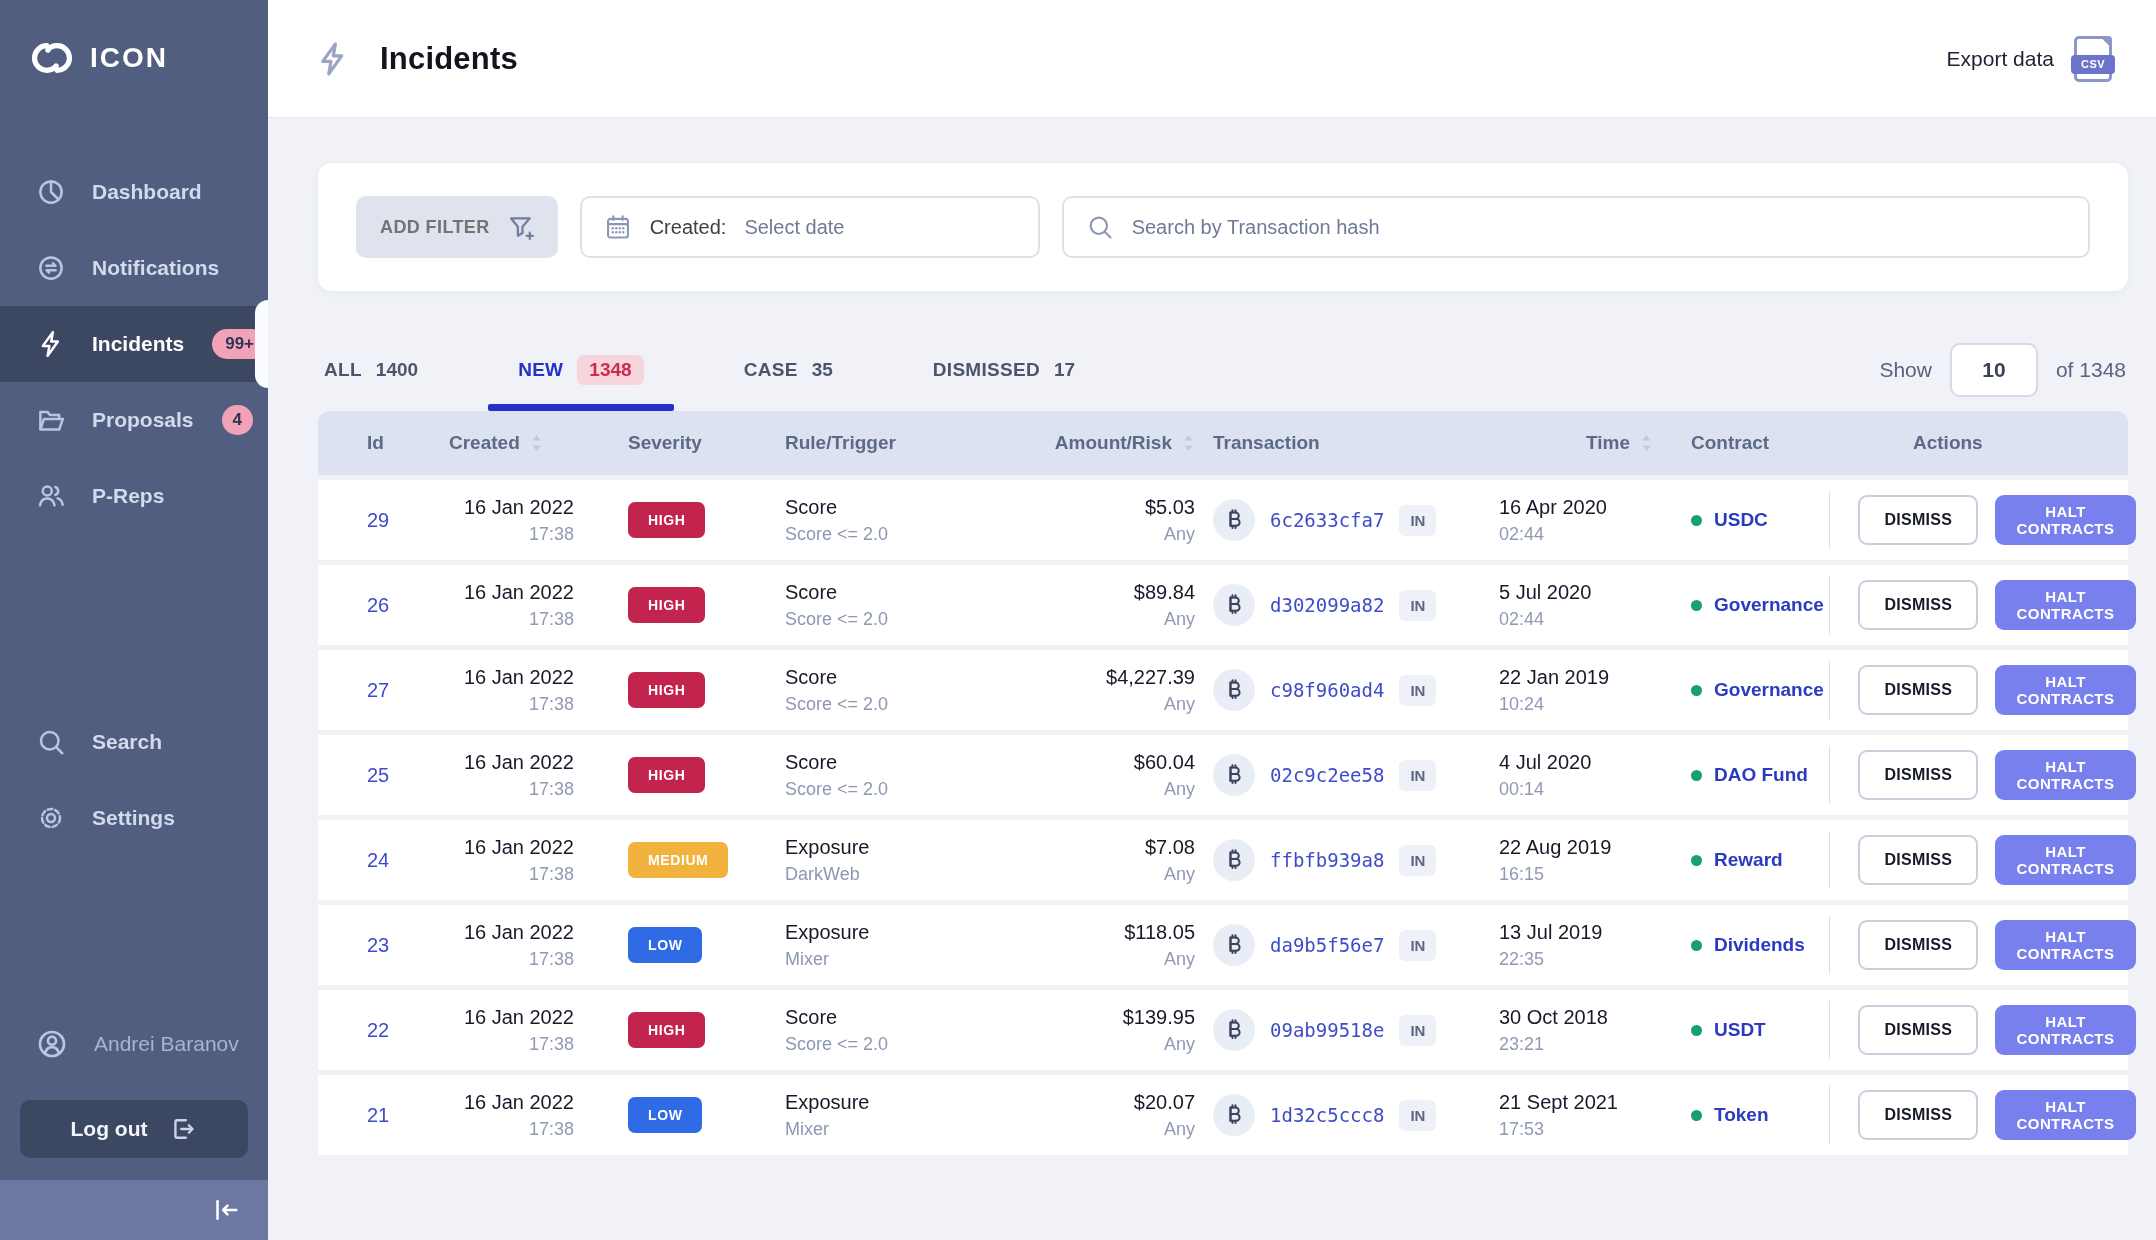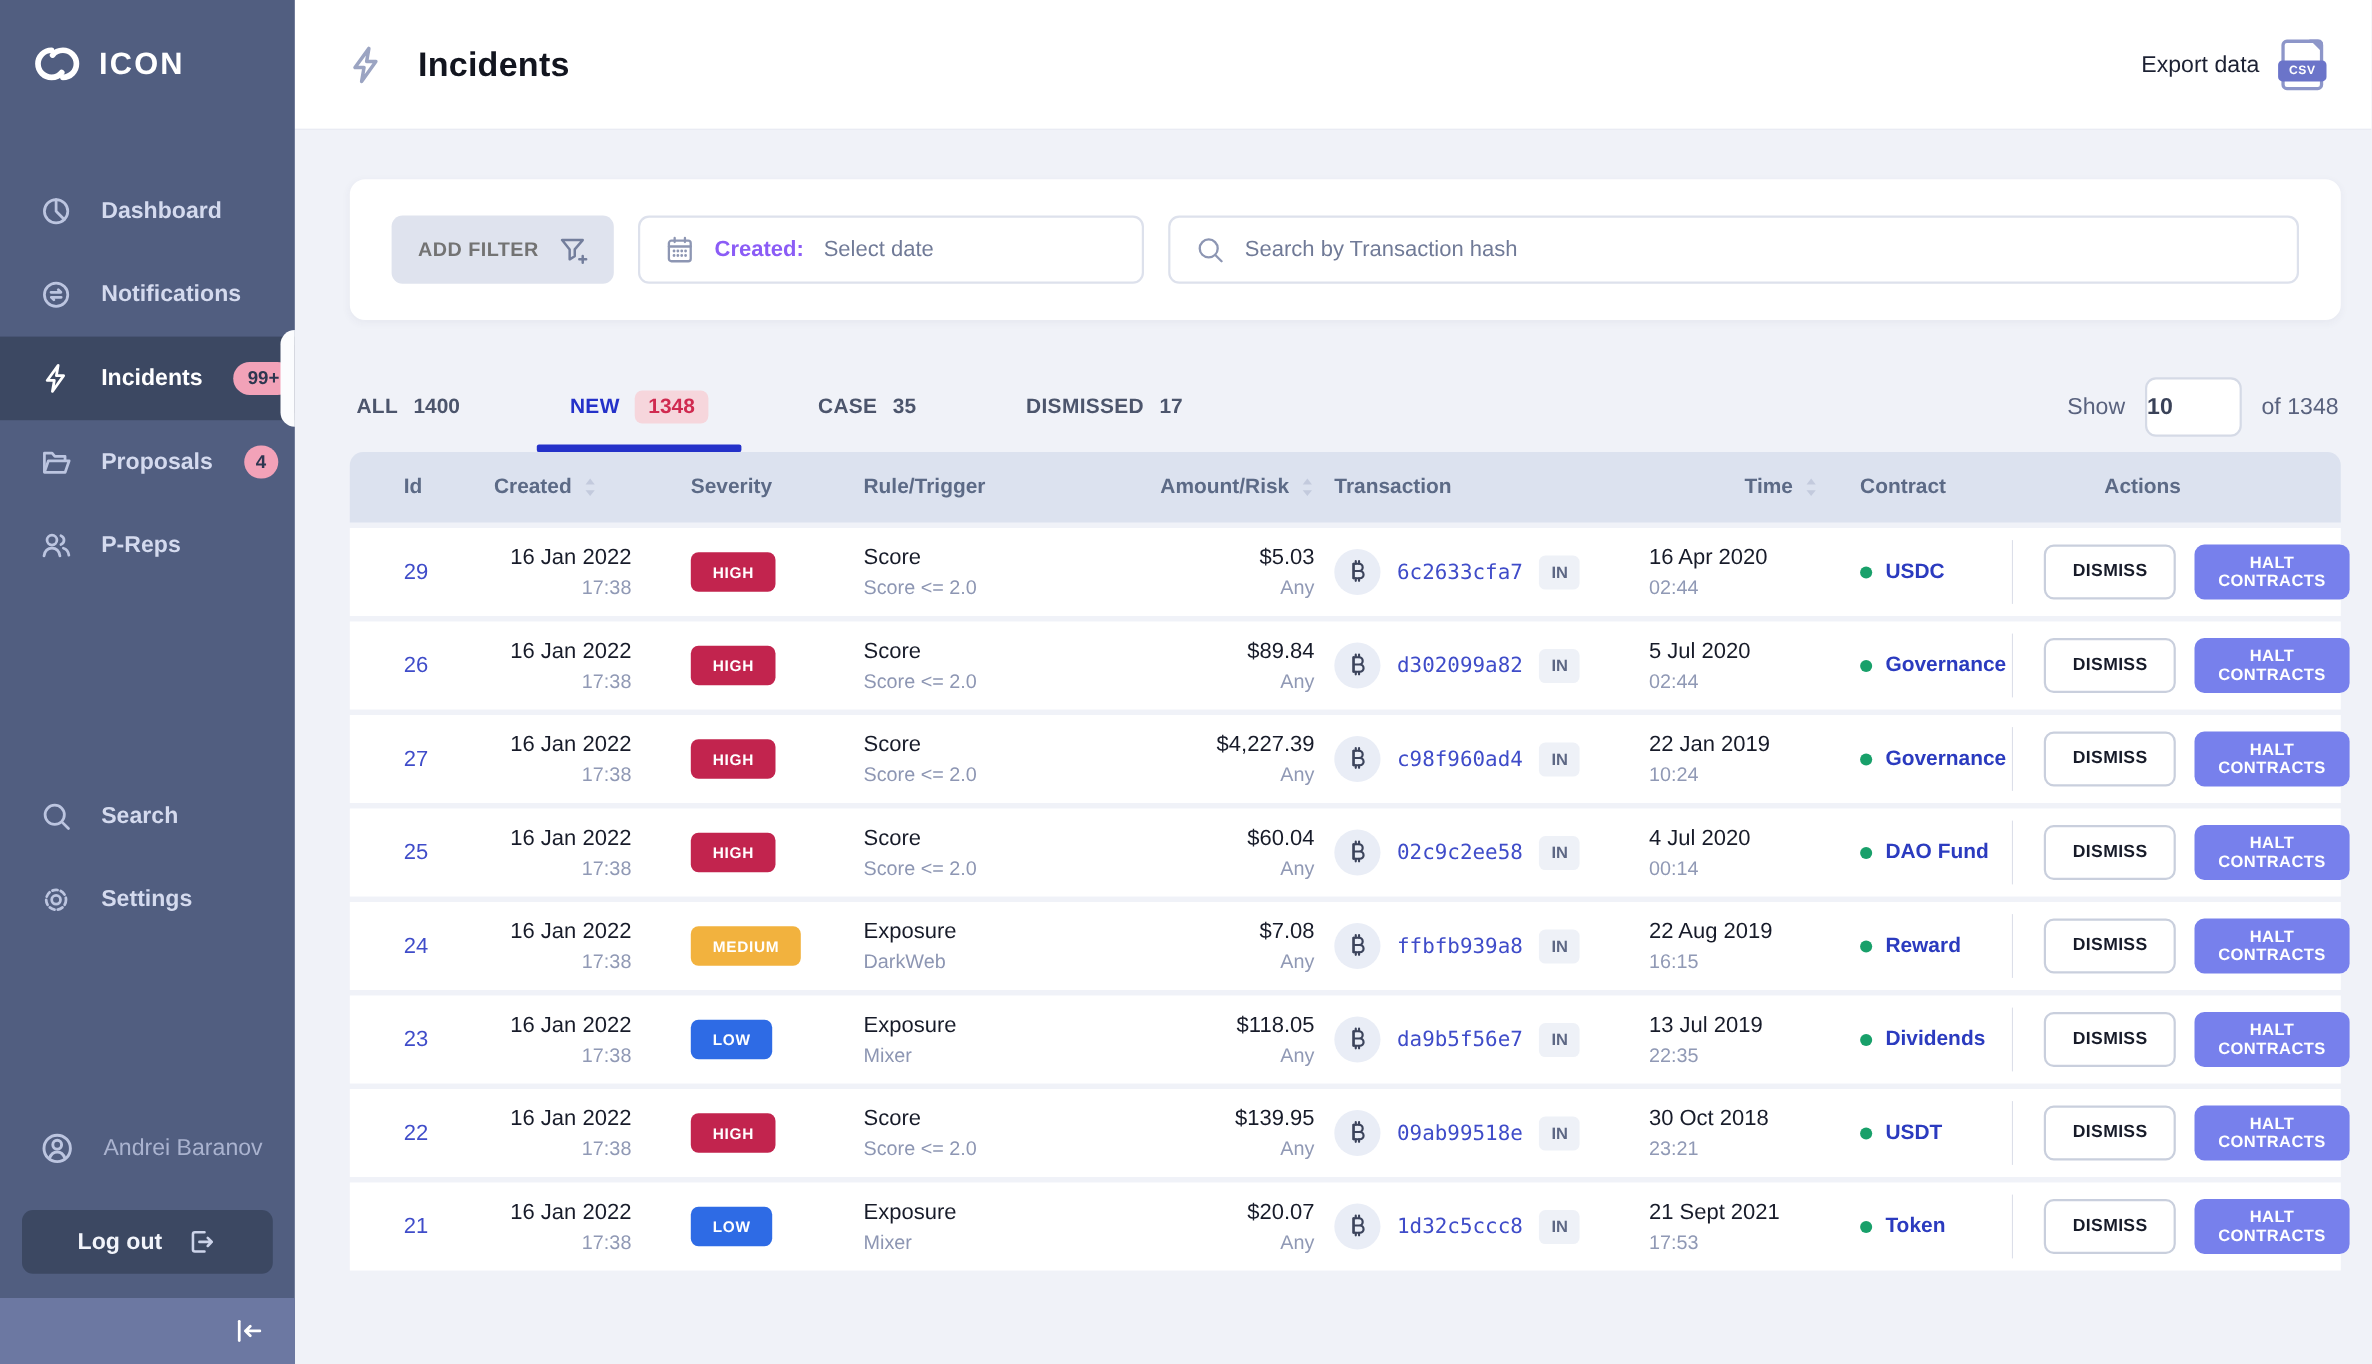--- a/index.html
+++ b/index.html
@@ -57,40 +57,40 @@
 
   
   .filter-card { background:#ffffff; border-radius:14px; box-shadow:0 2px 8px rgba(50,60,100,.05); padding:33px 38px; display:flex; align-items:center; gap:22px; }
   .add-filter-btn { display:flex; align-items:center; gap:16px; background:#dfe3ee; border:none; border-radius:10px; height:62px; padding:0 22px 0 24px; cursor:pointer; }
   .add-filter-btn .lbl { font-size:18px; font-weight:bold; color:#737373; letter-spacing:.4px; }
   .add-filter-btn .f-ic { width:30px; height:30px; color:#737e9c; }
   .add-filter-btn .f-ic svg { width:100%; height:100%; }
   .date-field { display:flex; align-items:center; gap:18px; border:2px solid #dde1ec; border-radius:10px; height:62px; width:460px; padding:0 22px; background:#fff; cursor:pointer; }
   .date-field .f-ic { width:28px; height:28px; color:#8d96b3; }
   .date-field .f-ic svg { width:100%; height:100%; }
-  .date-label { font-size:20px; color:#8b5cf6;font-weight:bold; }
+  .date-label { font-size:20px; color:#404040; }
   .date-placeholder { font-size:20px; color:#707a97; }
   .search-field { flex:1; display:flex; align-items:center; gap:18px; border:2px solid #dde1ec; border-radius:10px; height:62px; padding:0 22px; background:#fff; }
   .search-field .f-ic { width:28px; height:28px; color:#8d96b3; flex-shrink:0; }
   .search-field .f-ic svg { width:100%; height:100%; }
   .search-field input { border:none; outline:none; flex:1; font-size:20px; font-family:"Liberation Sans",sans-serif; color:#171b29; background:transparent; }
   .search-field input::placeholder { color:#707a97; }
 
   
   .tabs-row { margin-top:52px; display:flex; align-items:flex-end; padding:0 2px; }
   .tabs { display:flex; gap:92px; }
   .tab { position:relative; display:flex; align-items:center; gap:14px; padding:0 4px 26px 4px; cursor:pointer; }
   .tab .t-label { font-size:19px; font-weight:bold; color:#4c556c; letter-spacing:.3px; }
   .tab .t-count { font-size:19px; font-weight:bold; color:#4c556c; }
   .tab.active .t-label { color:#2431c9; }
   .tab.active .t-count { color:#d02a50; background:#f6d6dc; border-radius:7px; padding:4px 12px; }
   .tab.active::after { content:''; position:absolute; left:-26px; right:-26px; bottom:0; height:7px; background:#2431c9; border-radius:2px; }
   .page-size { margin-left:auto; display:flex; align-items:center; gap:18px; padding-bottom:14px; }
   .ps-label, .ps-of { font-size:21px; color:#59627e; }
-  .ps-box { width:88px; height:54px; border:2px solid #d5dae6; border-radius:10px; background:#fff; text-align:left; font-size:21px; font-weight:600; color:#3a4258; font-family:"Liberation Sans",sans-serif; }
+  .ps-box { width:88px; height:54px; border:2px solid #d5dae6; border-radius:10px; background:#fff; text-align:center; font-size:21px; font-weight:600; color:#3a4258; font-family:"Liberation Sans",sans-serif; }
 
   
   .itable { margin-top:0; }
   .thead, .trow { display:grid; grid-template-columns:100px 175px 155px 265px 175px 300px 170px 160px 1fr; align-items:center;padding-left:11px; }
   .thead { background:#dce2ef; border-radius:12px 12px 0 0; height:64px; }
   .th { font-size:19px; font-weight:bold; color:#5c6a86; display:flex; align-items:center; gap:10px; }
   .th.c-id { padding-left:38px; }
   .th.c-created { padding-left:20px; }
   .th.c-sev { padding-left:24px; }
   .th.c-rule { padding-left:26px; }

